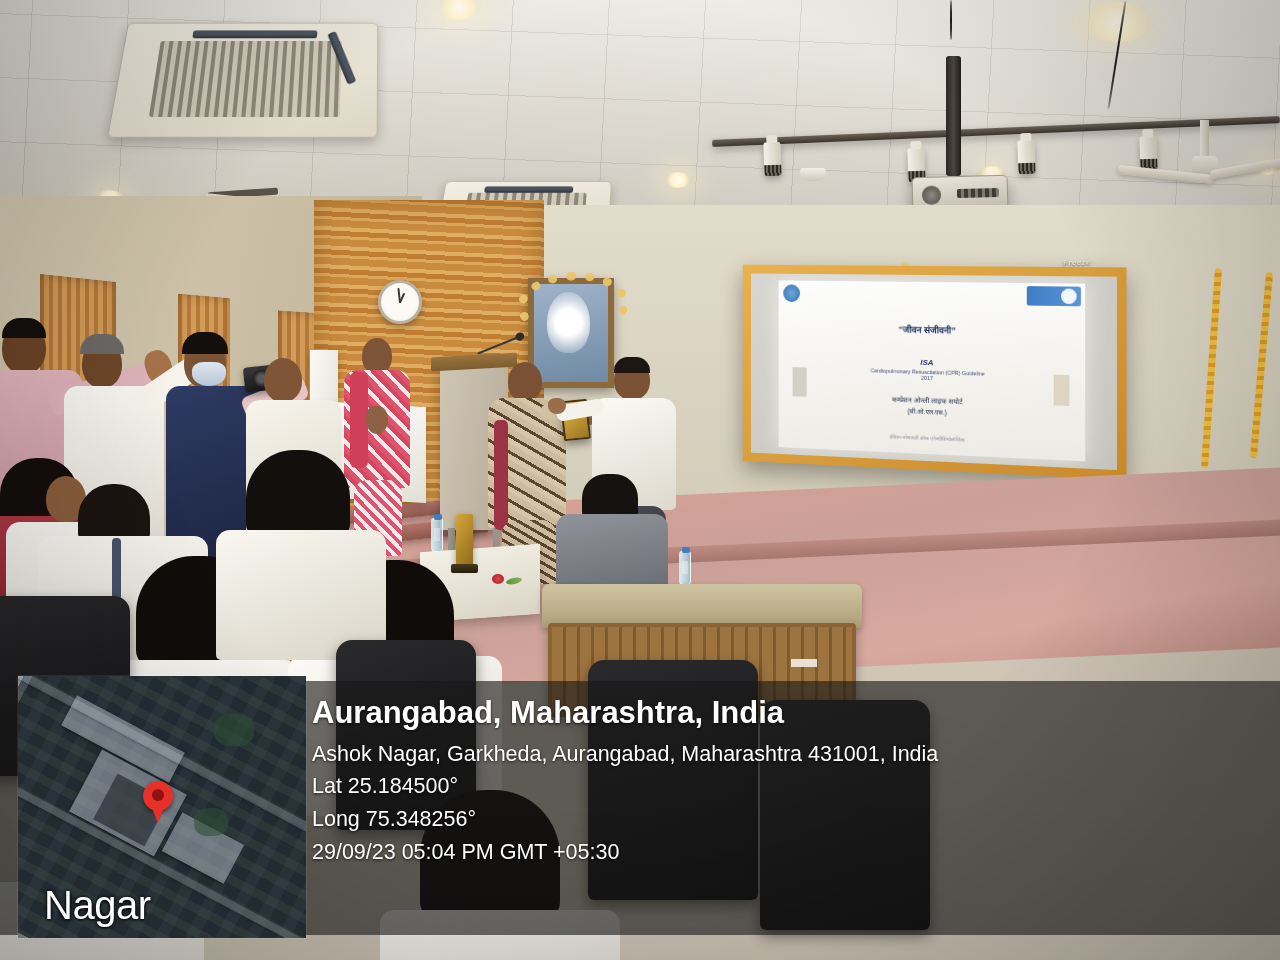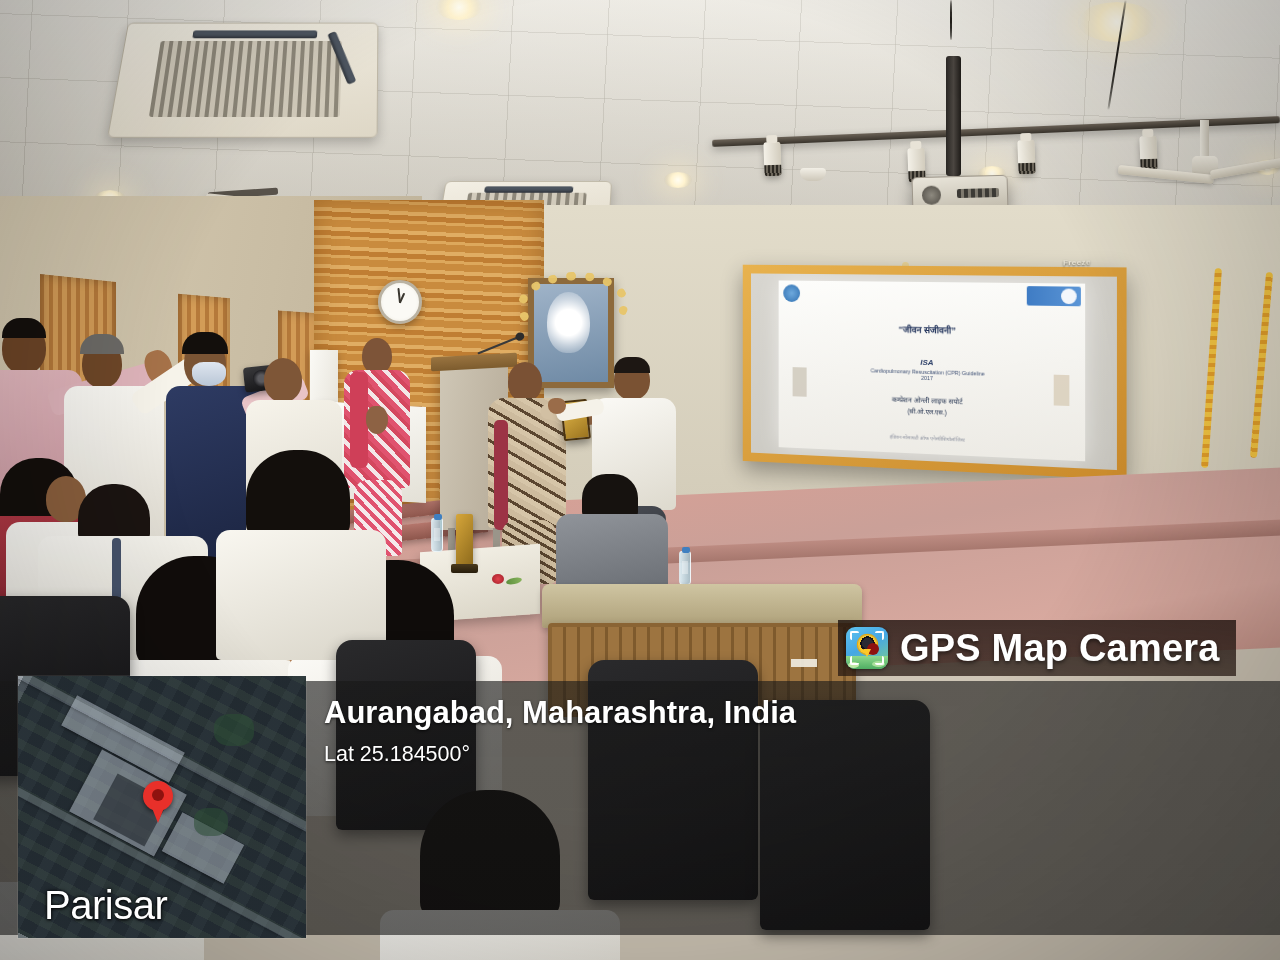--- a/index.html
+++ b/index.html
@@ -237,21 +237,21 @@
   .sat-g{position:absolute;background:rgba(44,78,52,.55);border-radius:40%;}
   .pin{position:absolute;left:125px;top:105px;width:30px;height:30px;border-radius:50% 50% 50% 50%;
      background:#e8302a;box-shadow:0 2px 5px rgba(0,0,0,.55);}
   .pin::before{content:"";position:absolute;left:9px;top:8px;width:12px;height:12px;border-radius:50%;background:#8e120f;}
   .pin::after{content:"";position:absolute;left:6.5px;top:22px;
      border-left:8.5px solid transparent;border-right:8.5px solid transparent;border-top:20px solid #e8302a;}
   .gmark{position:absolute;left:26px;bottom:10px;font-size:40px;color:#fff;font-weight:normal;
      letter-spacing:-.5px;text-shadow:0 0 4px rgba(0,0,0,.85),0 1px 3px rgba(0,0,0,.9);
      font-family:"Liberation Sans", sans-serif;}
 
-  .gps-text{position:absolute;left:324px;top:694px;width:930px;color:#fff;
+  .gps-text{position:absolute;left:312px;top:694px;width:930px;color:#fff;
      text-shadow:0 1px 3px rgba(0,0,0,.75);}
   .g-city{font-size:31px;font-weight:bold;line-height:1.22;margin-bottom:6px;}
   .g-line{font-size:21.5px;line-height:1.52;font-weight:normal;}
 </style>
 </head>
 <body>
 
 <div id="shot">
 
   <div class="photo">
@@ -489,46 +489,38 @@
       <div class="body" style="left:-10px;top:112px;width:230px;height:120px;background:linear-gradient(160deg,#fbfaf6,#e0dcd1);"></div>
     </div>
     <div class="person" style="left:380px;top:790px;">
       <div class="body" style="left:40px;top:0;width:140px;height:130px;background:#0e0b09;border-radius:66px 66px 18px 18px;"></div>
       <div class="body" style="left:0;top:120px;width:240px;height:110px;background:linear-gradient(160deg,#fbfaf6,#ddd9ce);"></div>
     </div>
 
     <div class="vignette"></div>
   </div>
 
-  <div class="gps-header">
-    <div class="gps-logo">
-      <div class="land"></div>
-      <div class="pin"></div>
-      <div class="brk b1"></div>
-      <div class="brk b2"></div>
-      <div class="brk b3"></div>
-      <div class="brk b4"></div>
-    </div>
-    <div class="gps-title">GPS Map Camera</div>
-  </div>
 
   <div class="gps-panel"></div>
 
   <div class="gps-map">
     <div class="sat"></div>
     <div class="sat-b" style="left:44px;top:46px;width:122px;height:34px;transform:rotate(28deg);"></div>
     <div class="sat-b" style="left:62px;top:92px;width:96px;height:70px;transform:rotate(28deg);"></div>
     <div class="sat-b" style="left:150px;top:150px;width:70px;height:44px;transform:rotate(28deg);"></div>
     <div class="sat-d" style="left:84px;top:108px;width:58px;height:52px;transform:rotate(28deg);"></div>
     <div class="sat-g" style="left:196px;top:38px;width:40px;height:32px;"></div>
     <div class="sat-g" style="left:176px;top:132px;width:34px;height:28px;"></div>
     <div class="sat-b" style="left:-20px;top:70px;width:330px;height:9px;transform:rotate(28deg);opacity:.5;"></div>
     <div class="sat-b" style="left:-30px;top:186px;width:340px;height:8px;transform:rotate(28deg);opacity:.45;"></div>
     <div class="pin"></div>
-    <div class="gmark">Parisar</div>
+    <div class="gmark">Nagar</div>
   </div>
 
   <div class="gps-text">
     <div class="g-city">Aurangabad, Maharashtra, India</div>
+    <div class="g-line">Ashok Nagar, Garkheda, Aurangabad, Maharashtra 431001, India</div>
     <div class="g-line">Lat 25.184500°</div>
+    <div class="g-line">Long 75.348256°</div>
+    <div class="g-line">29/09/23 05:04 PM GMT +05:30</div>
   </div>
 
 </div>
 
 </body></html>

